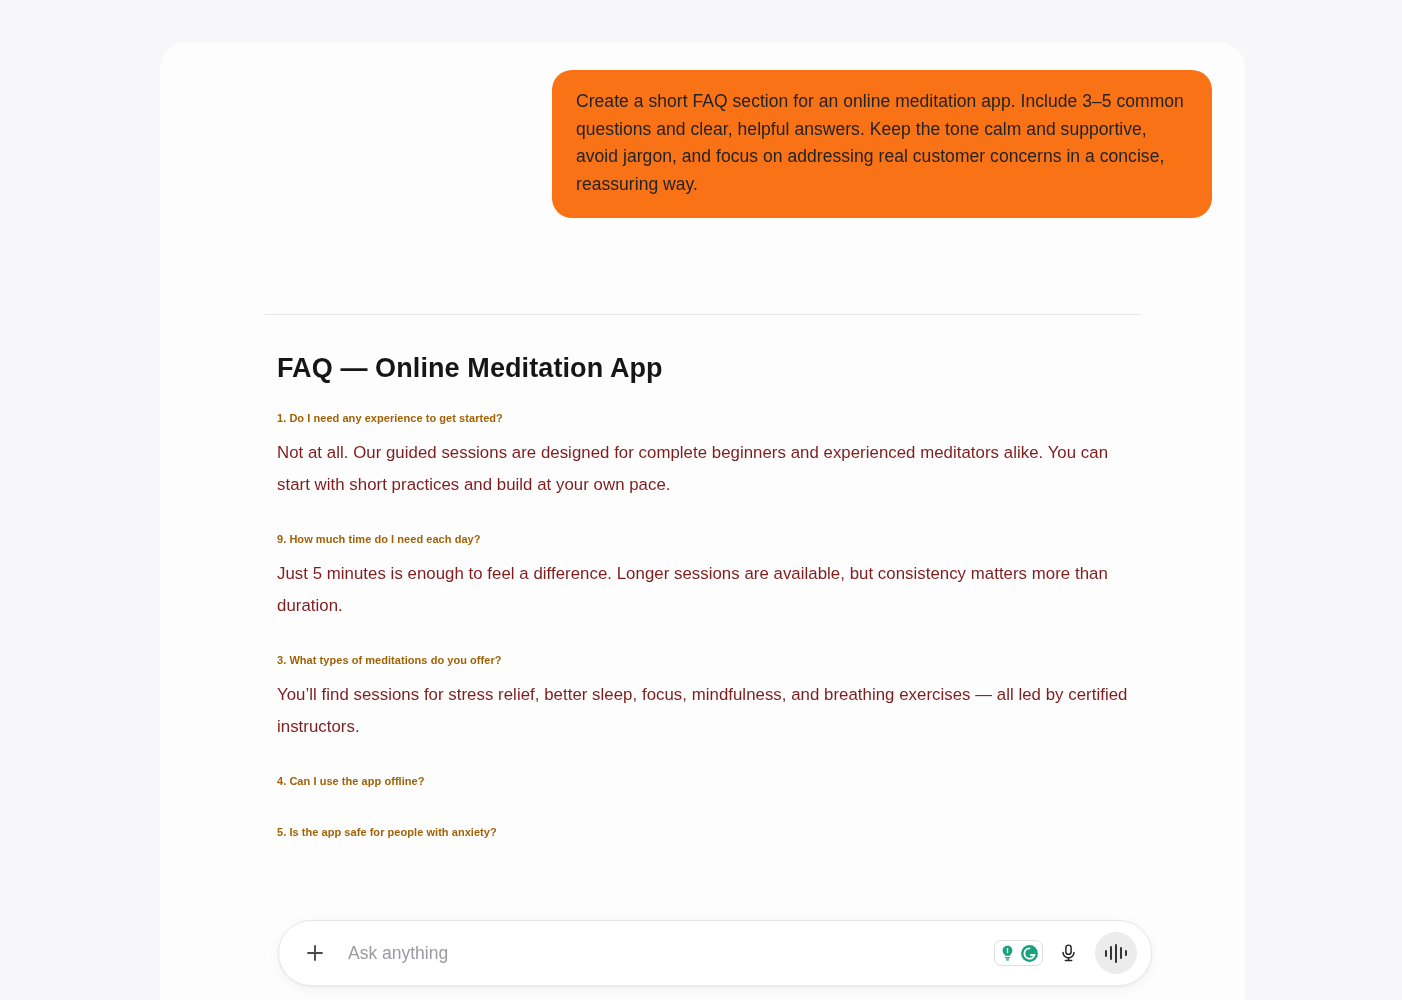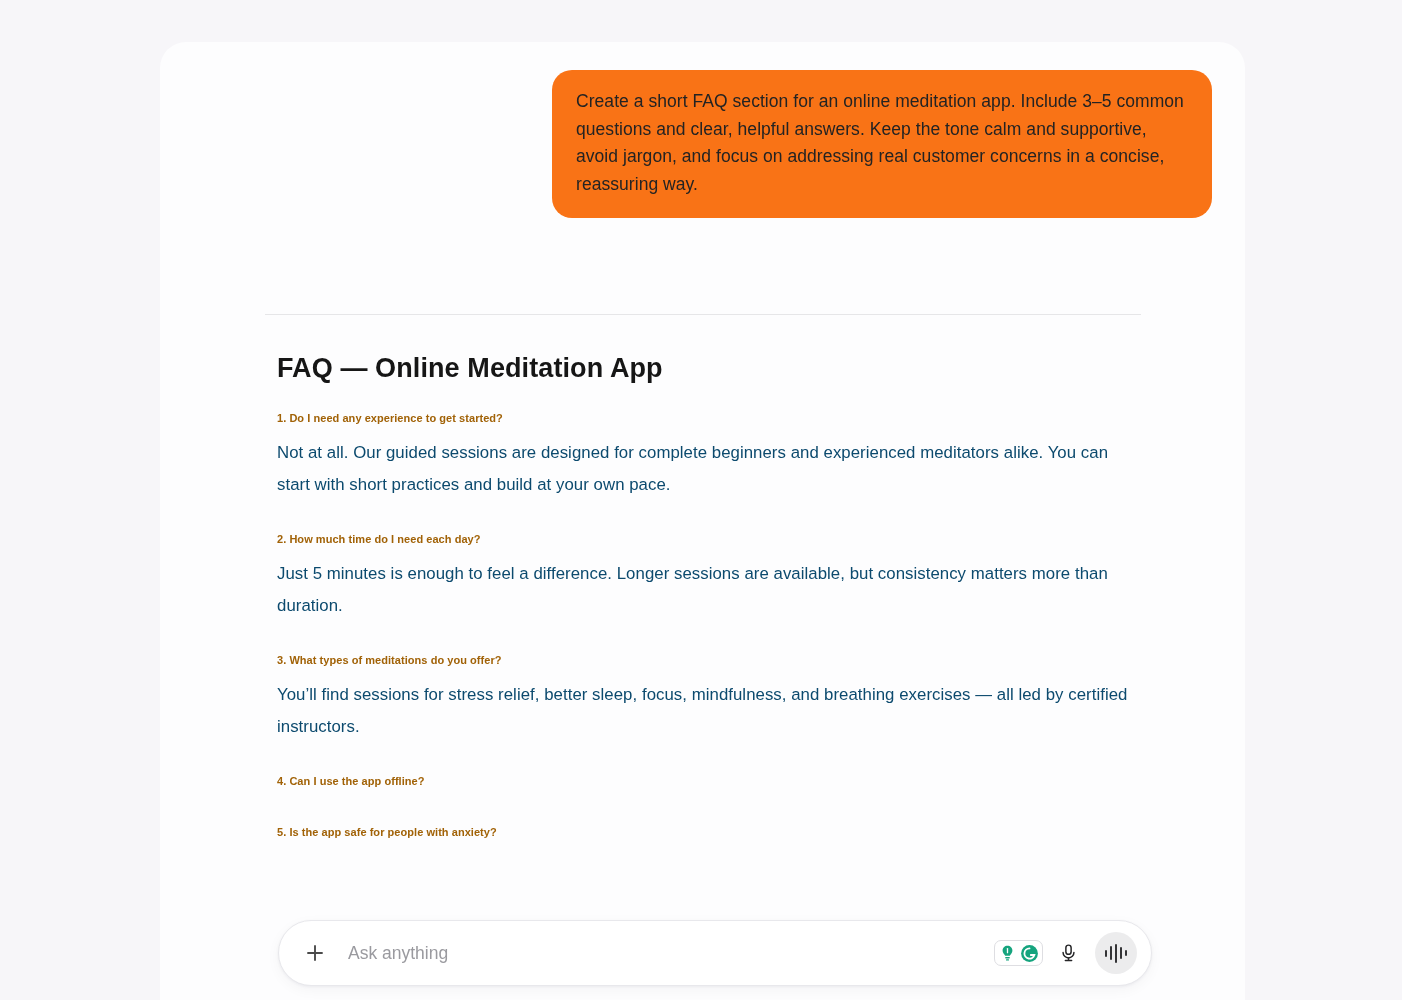--- a/index.html
+++ b/index.html
@@ -92,21 +92,21 @@
   .faq-q {
     font-size: 11px;
     font-weight: bold;
     color: #a16207;
     line-height: 24px;
     margin: 0 0 7px 0;
     letter-spacing: 0.05px;
   }
   .faq-a {
     font-size: 16.8px;
-    color: #0c4a6e;
+    color: #7f1d1d;
     line-height: 31.5px;
     margin: 0;
     letter-spacing: 0.05px;
     max-width: 862px;
   }
 
   
   .clip-fade {
     position: absolute;
     left: 0;
@@ -238,21 +238,21 @@
 
       <div class="assistant">
         <h1 class="faq-title">FAQ — Online Meditation App</h1>
 
         <div class="faq-item">
           <p class="faq-q">1. Do I need any experience to get started?</p>
           <p class="faq-a">Not at all. Our guided sessions are designed for complete beginners and experienced meditators alike. You can start with short practices and build at your own pace.</p>
         </div>
 
         <div class="faq-item">
-          <p class="faq-q">2. How much time do I need each day?</p>
+          <p class="faq-q">9. How much time do I need each day?</p>
           <p class="faq-a">Just 5 minutes is enough to feel a difference. Longer sessions are available, but consistency matters more than duration.</p>
         </div>
 
         <div class="faq-item">
           <p class="faq-q">3. What types of meditations do you offer?</p>
           <p class="faq-a">You’ll find sessions for stress relief, better sleep, focus, mindfulness, and breathing exercises — all led by certified instructors.</p>
         </div>
 
         <div class="faq-item">
           <p class="faq-q">4. Can I use the app offline?</p>

